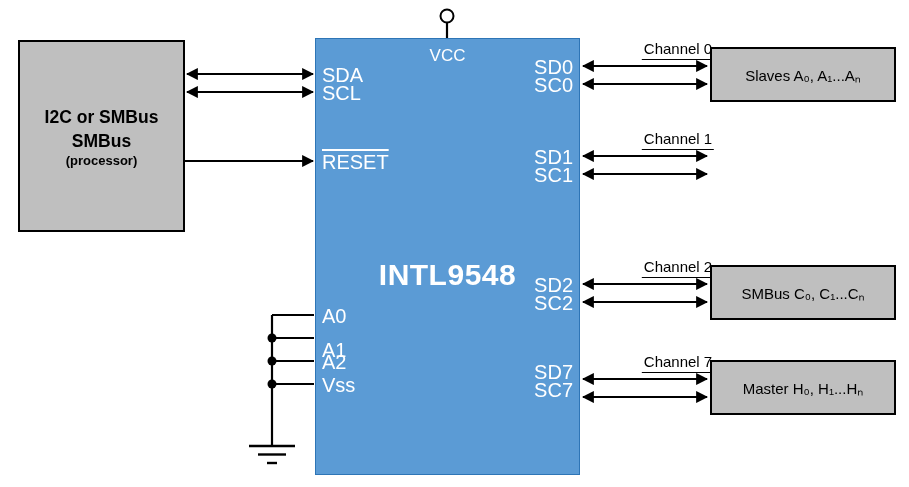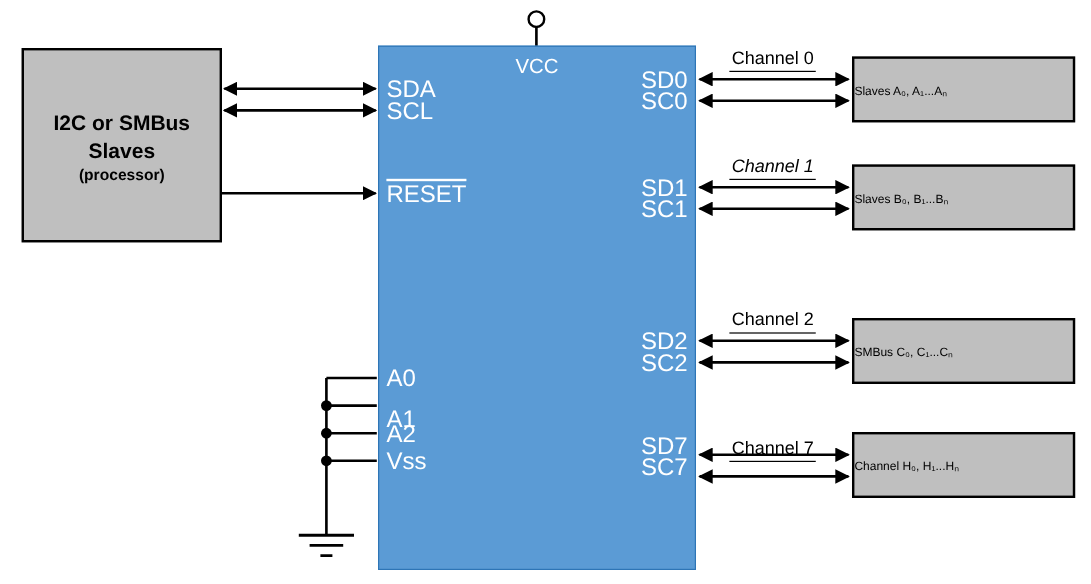--- a/index.html
+++ b/index.html
@@ -3,45 +3,45 @@
 <meta charset="utf-8">
 <style>
   * { margin:0; padding:0; box-sizing:border-box; }
   html,body { background:#ffffff; }
   body { font-family:"Liberation Sans", sans-serif; color:#000; }
   .canvas { position:relative; width:909px; height:487px; background:#fff; overflow:hidden; }
   .wires { position:absolute; left:0; top:0; }
 
   .gbox { position:absolute; border:2px solid #000; background:var(--box-fill,#BFBFBF); }
 
-  .master { left:18px; top:40px; width:167px; height:162px;
+  .master { left:18px; top:40px; width:167px; height:192px;
             display:flex; flex-direction:column; align-items:center; justify-content:center;
             text-align:center; }
   .master .t { font-weight:bold; font-size:17.5px; line-height:24px; }
   .master .s { font-weight:bold; font-size:13px; margin-top:0; }
 
   .ic { position:absolute; left:315px; top:38px; width:265px; height:437px;
         background:var(--ic-fill,#5B9BD5); border:1px solid #2E75B6; color:#fff; }
   .ic-title { position:absolute; left:0; right:0; top:219px; text-align:center;
               font-size:30px; font-weight:bold; letter-spacing:.5px; color:#fff; }
   .pin { position:absolute; font-size:20px; line-height:18px; color:#fff; white-space:nowrap; }
   .pin.left { left:6px; }
   .pin.right { right:6px; text-align:right; }
   .vcc { left:0; right:0; text-align:center; top:8px; font-size:17px; }
   .overline { text-decoration:overline; }
 
   .slave { left:710px; width:186px; height:55px;
-           display:flex; align-items:center; justify-content:flex-start;
-           font-size:10px; white-space:nowrap; }
+           display:flex; align-items:center; justify-content:center;
+           font-size:15px; white-space:nowrap; }
   .slave-a { top:47px; } .slave-b { top:137px; } .slave-c { top:265px; } .slave-h { top:360px; }
 
-  .ch-label { position:absolute; left:644px; transform:translateX(-50%);
+  .ch-label { position:absolute; left:678px; transform:translateX(-50%);
               font-size:15px; line-height:18px; border-bottom:1.6px solid #000;
               padding:0 2px 1px; white-space:nowrap; }
-  .ch-0 { top:40px; } .ch-1 { top:130px;font-style:italic; } .ch-2 { top:258px;text-align:right; } .ch-7 { top:353px;margin-top:12px; }
+  .ch-0 { top:40px; } .ch-1 { top:130px; } .ch-2 { top:258px;text-align:right; } .ch-7 { top:353px; }
 </style>
 </head>
 <body>
 
 <div class="canvas">
 
   <svg class="wires" width="909" height="487" viewBox="0 0 909 487">
     <defs>
       <marker id="ae" viewBox="0 0 10 10" refX="9" refY="5" markerWidth="5.5" markerHeight="5.5" orient="auto">
         <path d="M0,0 L10,5 L0,10 z" fill="#000"></path>
@@ -108,26 +108,27 @@
 
     <g fill="#000">
       <circle cx="562" cy="323" r="4"></circle>
       <circle cx="562" cy="340" r="4"></circle>
       <circle cx="562" cy="357" r="4"></circle>
     </g>
   </svg>
 
   <div class="gbox master">
     <div class="t">I2C or SMBus</div>
-    <div class="t">Slaves</div>
+    <div class="t">SMBus</div>
     <div class="s">(processor)</div>
   </div>
 
   <div class="ic">
     <div class="pin vcc">VCC</div>
+    <div class="ic-title">INTL9548</div>
 
     <div class="pin left" style="top:27px">SDA</div>
     <div class="pin left" style="top:45px">SCL</div>
     <div class="pin left overline" style="top:114px">RESET</div>
 
     <div class="pin left" style="top:268px">A0</div>
     <div class="pin left" style="top:302px">A1</div>
     <div class="pin left" style="top:314px">A2</div>
     <div class="pin left" style="top:337px">Vss</div>
 
@@ -150,23 +151,20 @@
   </div>
 
   <div class="ch-label ch-0">Channel 0</div>
   <div class="ch-label ch-1">Channel 1</div>
   <div class="ch-label ch-2">Channel 2</div>
   <div class="ch-label ch-7">Channel 7</div>
 
   <div class="gbox slave slave-a">
     <span>Slaves A₀, A₁...Aₙ</span>
   </div>
-  <div class="gbox slave slave-b">
-    <span>Slaves B₀, B₁...Bₙ</span>
-  </div>
   <div class="gbox slave slave-c">
     <span>SMBus C₀, C₁...Cₙ</span>
   </div>
   <div class="gbox slave slave-h">
-    <span>Channel H₀, H₁...Hₙ</span>
+    <span>Master H₀, H₁...Hₙ</span>
   </div>
 
 </div>
 
 </body></html>

